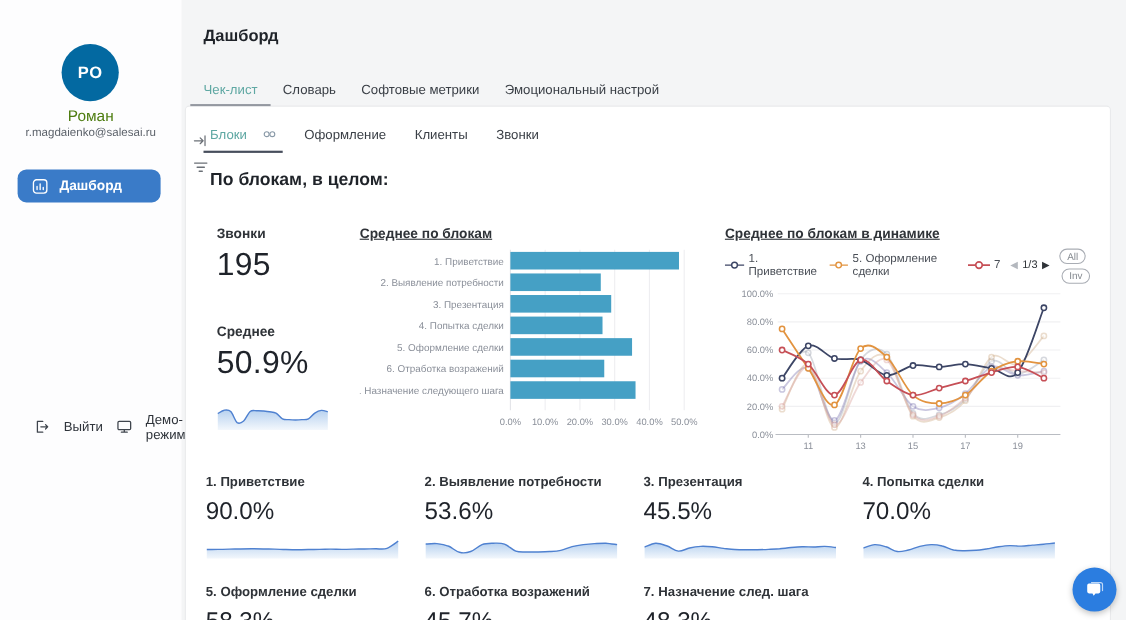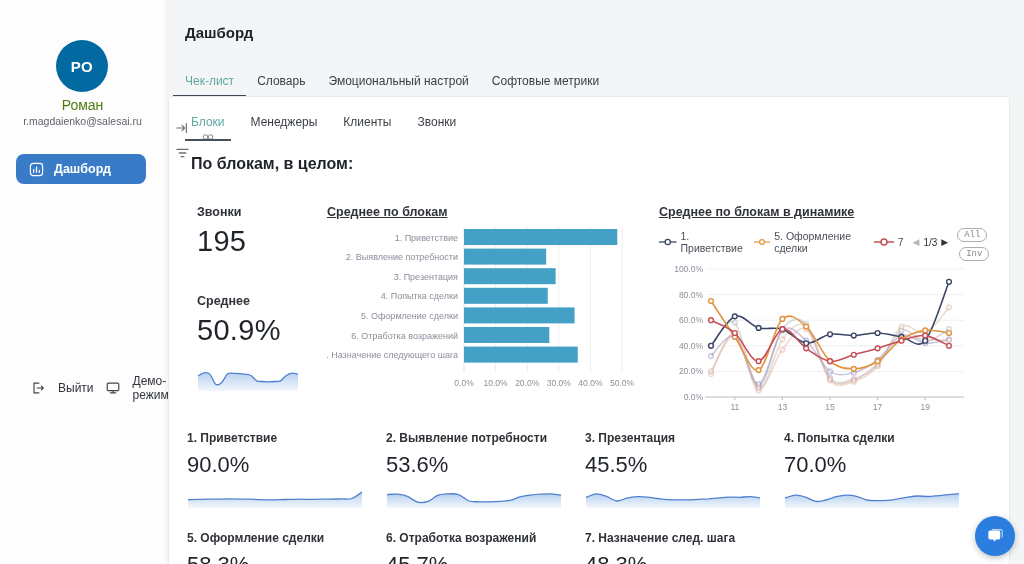--- a/index.html
+++ b/index.html
@@ -33,22 +33,22 @@
   .tab.active::after { content:""; position:absolute; left:-12px; right:-12px; bottom:0; height:2px; background:#3f4654; }
 
   
   .panel { position:absolute; left:168px; top:96px; width:842px; height:600px;
            background:#fff; border:1px solid #e9eaec; border-radius:4px; }
   .rail-icon { position:absolute; cursor:pointer; }
   .rail-collapse { left:6px; top:24px; }
   .rail-filter { left:7px; top:48px; }
 
   .inner-tabs { position:absolute; left:22px; top:18px; display:flex; gap:26px; }
-  .itab { font-size:12px; color:#3a3f46; position:relative; cursor:pointer;
-          display:flex; align-items:center; gap:4px;flex-direction:column; }
+  .itab { font-size:12px; color:#3a3f46; padding-bottom:10px; position:relative; cursor:pointer;
+          display:flex; align-items:center; gap:14px; }
   .itab.active { color:#5fa8a3; }
   .itab.active::after { content:""; position:absolute; left:-6px; right:-6px; bottom:0; height:2px; background:#474e5c; }
 
   .section-title { position:absolute; left:22px; top:58px; font-size:16px; font-weight:bold; color:#1f2329; }
 
   
   .stats { position:absolute; left:28px; top:108px; width:110px; }
   .stat-label { font-size:12.5px; font-weight:bold; color:#2f3338; }
   .stat-value { font-size:29px; color:#1f232a; margin-top:6px; letter-spacing:.3px; }
   .stats .avg-label { margin-top:36px; }
@@ -58,21 +58,21 @@
   .chart-title { font-size:12.5px; font-weight:bold; color:#2f3338;text-decoration:underline; }
   .bar-block { position:absolute; left:158px; top:108px; width:312px; }
   .bar-block svg { margin-top:4px; }
   .line-block { position:absolute; left:490px; top:108px; width:352px; }
   .legend-row { margin-top:4px; display:flex; align-items:center; gap:9px; }
   .legend-item { display:flex; align-items:center; gap:4px; font-size:10.5px; color:#4a4f57; cursor:pointer; }
   .pager { display:flex; align-items:center; gap:4px; font-size:10px; color:#2f3338; }
   .pager-arrow { font-size:9px; cursor:pointer; line-height:1; }
   .pager-arrow.disabled { color:#b4b8be; }
   .pill { border:1px solid #a9adb4; border-radius:9px; font-size:9px; color:#84898f;
-          padding:1px 6px; cursor:pointer; background:#fff;font-family:Liberation Mono, monospace; }
+          padding:1px 6px; cursor:pointer; background:#fff; }
   .pill + .pill { margin-left:2px; }
 
   
   .cards { position:absolute; left:18px; top:334px; display:grid;
            grid-template-columns:repeat(4,199px); grid-auto-rows:100px; }
   .card { width:180px; }
   .card-label { font-size:12px; font-weight:bold; color:#2f3338; }
   .card-value { font-size:22px; color:#1f232a; margin-top:7px; }
   .card svg { margin-top:4px; display:block; }
 
@@ -136,22 +136,22 @@
         <span>Настройки</span>
       </div>
     </div>
   </aside>
 
   <div class="page-title">Дашборд</div>
 
   <div class="tabs">
     <div class="tab active">Чек-лист</div>
     <div class="tab">Словарь</div>
+    <div class="tab">Софтовые метрики</div>
     <div class="tab">Эмоциональный настрой</div>
-    <div class="tab">Софтовые метрики</div>
   </div>
 
   <section class="panel">
 
     <span class="rail-icon rail-collapse">
       <svg width="14" height="14" viewBox="0 0 16 16" fill="none">
         <path d="M2 8h9 M8 5l3 3-3 3 M13 3v10" stroke="#6b7077" stroke-width="1.3" stroke-linecap="round" stroke-linejoin="round"></path>
       </svg>
     </span>
     <span class="rail-icon rail-filter">
@@ -163,21 +163,21 @@
     <div class="inner-tabs">
       <div class="itab active">
         <span>Блоки</span>
         <span style="display:flex">
           <svg width="12" height="8" viewBox="0 0 14 8" fill="none">
             <circle cx="4" cy="4" r="2.6" stroke="#8a9aa8" stroke-width="1.2"></circle>
             <circle cx="10" cy="4" r="2.6" stroke="#8a9aa8" stroke-width="1.2"></circle>
           </svg>
         </span>
       </div>
-      <div class="itab">Менеджеры</div>
+      <div class="itab">Оформление</div>
       <div class="itab">Клиенты</div>
       <div class="itab">Звонки</div>
     </div>
 
     <div class="section-title">По блокам, в целом:</div>
 
     <div class="stats">
       <div class="stat-label">Звонки</div>
       <div class="stat-value">195</div>
       <div class="stat-label avg-label">Среднее</div>

